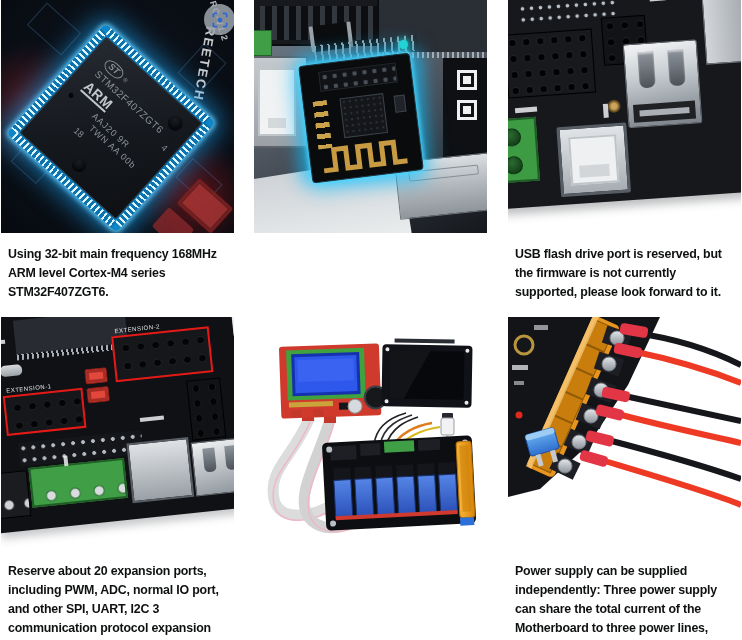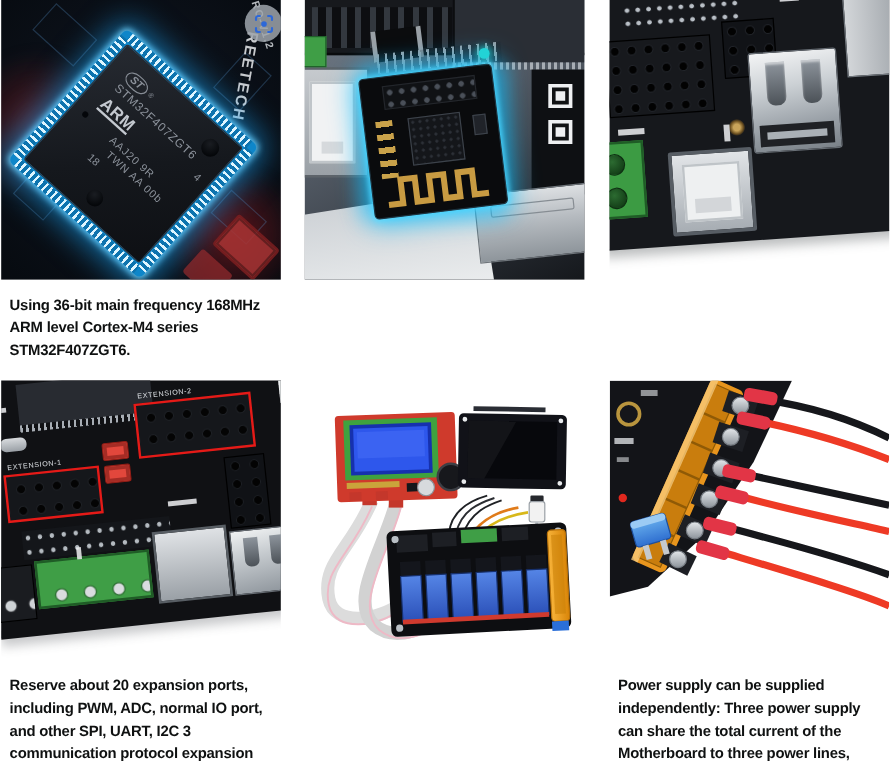--- a/index.html
+++ b/index.html
@@ -238,21 +238,21 @@
         <g fill="none" stroke="#2d68d8" stroke-width="2" stroke-linecap="round">
           <path d="M6.2 2.6 H4.6 A2 2 0 0 0 2.6 4.6 V6.2"></path>
           <path d="M13.8 2.6 H15.4 A2 2 0 0 1 17.4 4.6 V6.2"></path>
           <path d="M6.2 17.4 H4.6 A2 2 0 0 1 2.6 15.4 V13.8"></path>
           <path d="M13.8 17.4 H15.4 A2 2 0 0 0 17.4 15.4 V13.8"></path>
         </g>
         <circle cx="10" cy="10" r="2.6" fill="#2d68d8"></circle>
       </svg>
     </button>
   </div>
-  <p class="caption">Using 36-bit main frequency 168MHz ARM level Cortex-M4 series STM32F407ZGT6.</p>
+  <p class="caption">Using 32-bit main frequency 168MHz ARM level Cortex-M4 series STM32F407ZGT6.</p>
 </div>
 
 <div class="cell c2 r1">
   <div class="figure fig-wifi">
     <div class="w-top-dark"></div>
     <div class="w-top-pins"></div>
     <div class="w-chip-tr"></div>
     <div class="w-chip-tr-pins"></div>
     <div class="w-right-dark"></div>
     <div class="w-glyph g1"></div>
@@ -305,20 +305,21 @@
           <div class="u-tongue"></div>
         </div>
       </div>
       <div class="u-sd"></div>
       <div class="u-screwhole"></div>
       <div class="silk k1"></div>
       <div class="silk k2"></div>
       <div class="silk k3"></div>
     </div>
   </div>
+  <p class="caption">USB flash drive port is reserved, but the firmware is not currently supported, please look forward to it.</p>
 </div>
 
 <div class="cell c1 r2">
   <div class="figure fig-exp">
     <div class="e-pcb">
       <div class="e-bigchip"></div>
       <div class="e-bigchip-pins"></div>
       <div class="e-xtal"></div>
       <div class="ext-box e-ext1">
         <div class="ext-label">EXTENSION-1</div>

